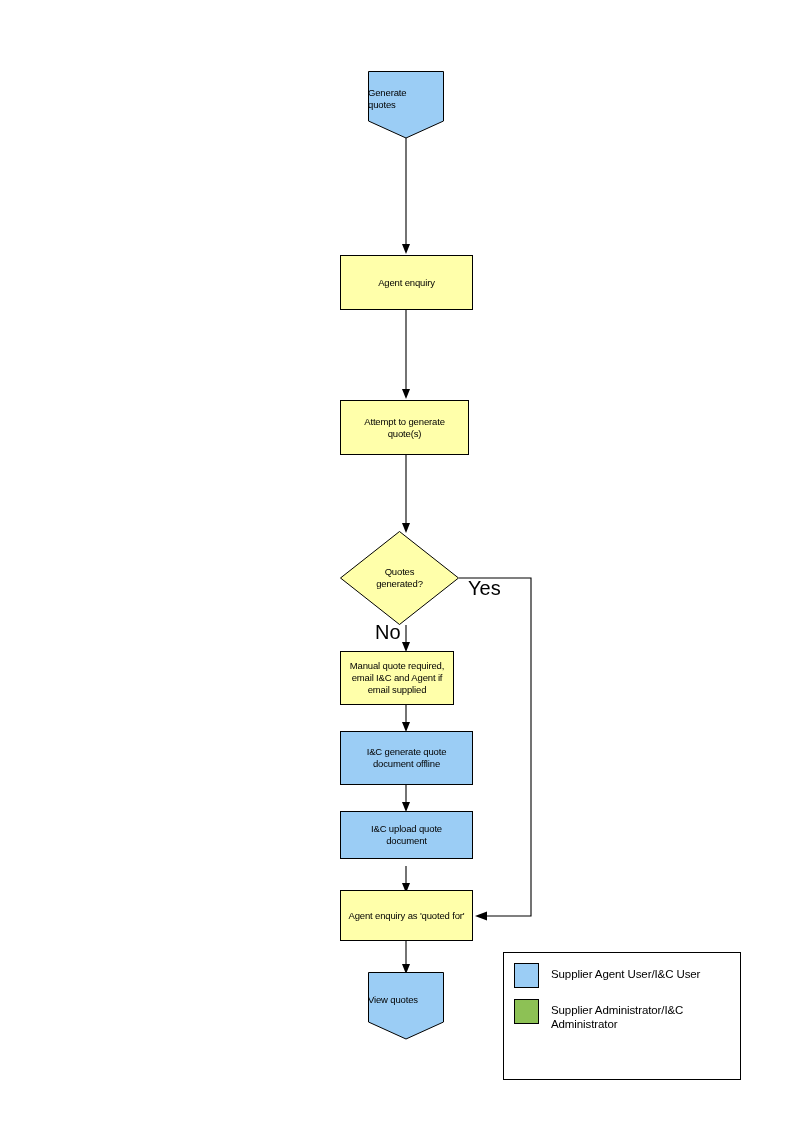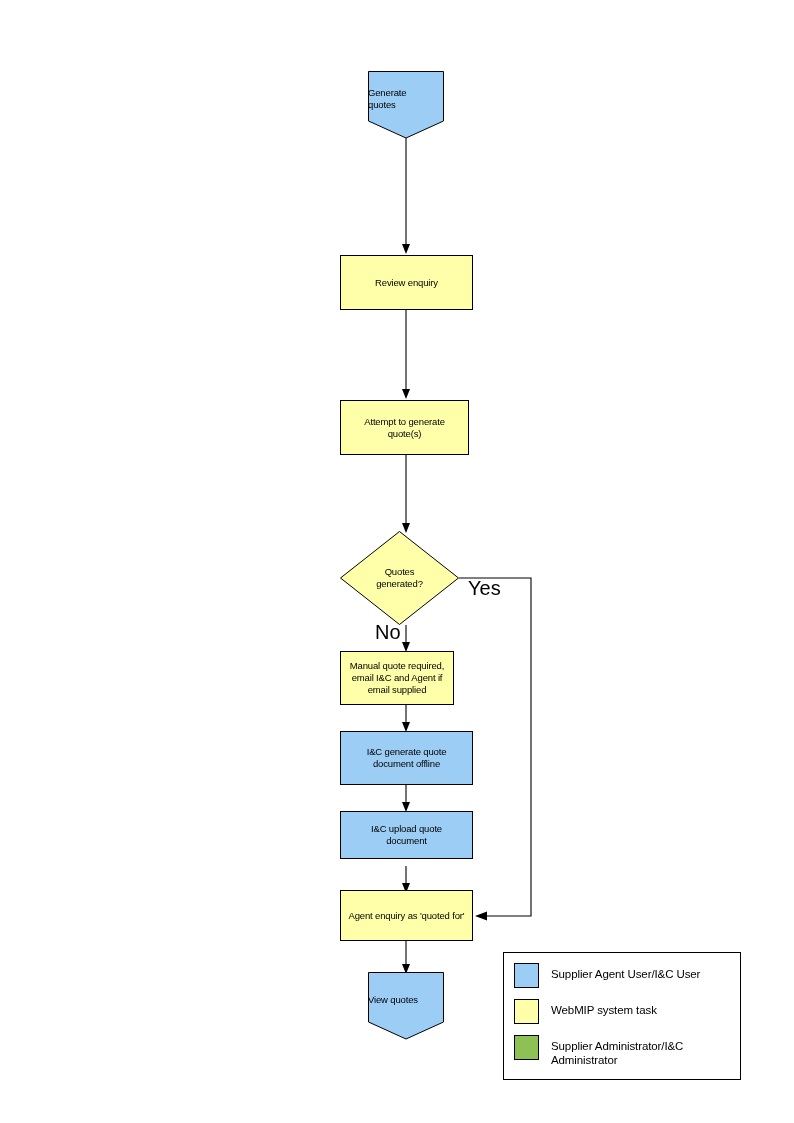--- a/index.html
+++ b/index.html
@@ -149,21 +149,21 @@
     <polygon points="0.5,0.5 75.5,0.5 75.5,50 38,67 0.5,50" fill="#9bcdf5" stroke="#000000" stroke-width="1"></polygon>
   </svg>
   <div class="pent-label" style="top:16px;">
     <div>Generate</div>
     <div>quotes</div>
   </div>
 </div>
 
 <div class="node rect fill-yellow" style="left:340px; top:255px; width:133px; height:55px;">
   <div>
-    <div>Review enquiry</div>
+    <div>Agent enquiry</div>
   </div>
 </div>
 
 <div class="node rect fill-yellow" style="left:340px; top:400px; width:129px; height:55px;">
   <div>
     <div>Attempt to generate</div>
     <div>quote(s)</div>
   </div>
 </div>
 
@@ -216,21 +216,17 @@
   <div class="pent-label" style="top:22px;">
     <div>View quotes</div>
   </div>
 </div>
 
 <div id="legend">
   <div class="legend-row">
     <div class="legend-swatch" style="background:#9bcdf5;"></div>
     <div class="legend-text">Supplier Agent User/I&amp;C User</div>
   </div>
-  <div class="legend-row">
-    <div class="legend-swatch" style="background:#ffffaa;"></div>
-    <div class="legend-text">WebMIP system task</div>
-  </div>
   <div class="legend-row" style="margin-bottom:0;">
     <div class="legend-swatch" style="background:#8dc155;"></div>
     <div class="legend-text" style="max-width:170px;">Supplier Administrator/I&amp;C Administrator</div>
   </div>
 </div>
 
 </body></html>

